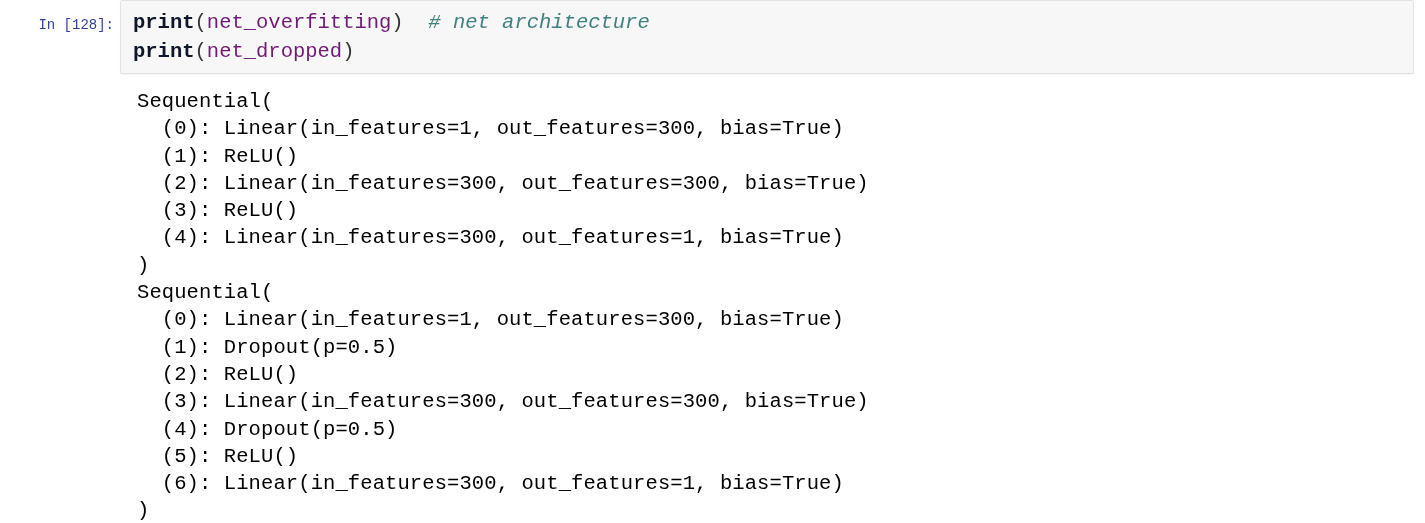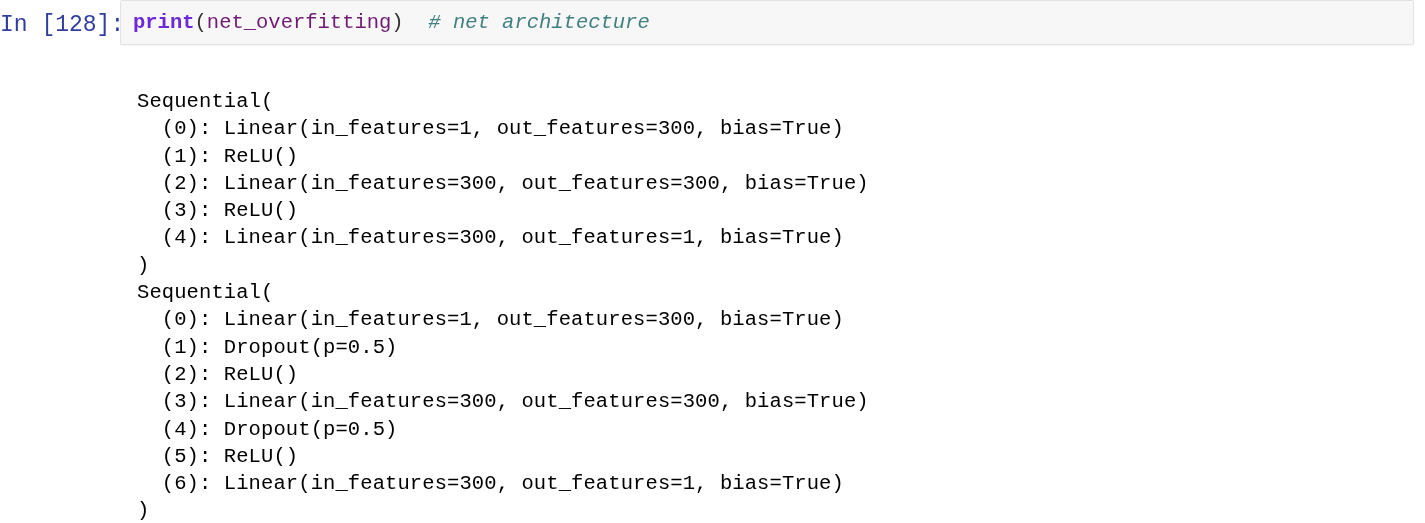--- a/index.html
+++ b/index.html
@@ -32,21 +32,21 @@
   }
 
   .prompt {
     width: 120px;
     padding-top: 11px;
     padding-right: 6px;
     box-sizing: border-box;
     text-align: right;
     color: #303f9f;
     font-family: "Liberation Mono", "DejaVu Sans Mono", monospace;
-    font-size: 23px;
+    font-size: 14px;
     line-height: 29px;
     letter-spacing: 0px;
     white-space: pre;
     user-select: none;
   }
 
   .input-area {
     position: relative;
     width: 1294px;
     box-sizing: border-box;
@@ -58,21 +58,21 @@
   }
 
   .code-line {
     font-family: "Liberation Mono", "DejaVu Sans Mono", monospace;
     font-size: 20.5px;
     line-height: 29px;
     white-space: pre;
     color: #000000;
   }
 
-  .tok-builtin { color: #6d28d9; font-weight: bold; }
+  .tok-builtin { color: #0f172a; font-weight: bold; }
   .tok-punct   { color: #333333; }
   .tok-name    { color: #701a75; }
   .tok-comment { color: #408080; font-style: italic; text-align: right; }
 
   
   .output-area {
     position: absolute;
     left: 0;
     top: 88px;
     width: 1425px;
@@ -95,20 +95,21 @@
 <div class="notebook">
 
   <div class="cell-row">
 
     <div class="prompt">In [128]:</div>
 
     <div class="input-area">
 
       <div class="code-line"><span class="tok-builtin">print</span><span class="tok-punct">(</span><span class="tok-name">net_overfitting</span><span class="tok-punct">)</span><span class="tok-punct">  </span><span class="tok-comment"># net architecture</span></div>
 
+      <div class="code-line"><span class="tok-builtin">print</span><span class="tok-punct">(</span><span class="tok-name">net_dropped</span><span class="tok-punct">)</span></div>
 
     </div>
   </div>
 
   <div class="output-area">
     <pre class="output-pre">Sequential(
   (0): Linear(in_features=1, out_features=300, bias=True)
   (1): ReLU()
   (2): Linear(in_features=300, out_features=300, bias=True)
   (3): ReLU()

